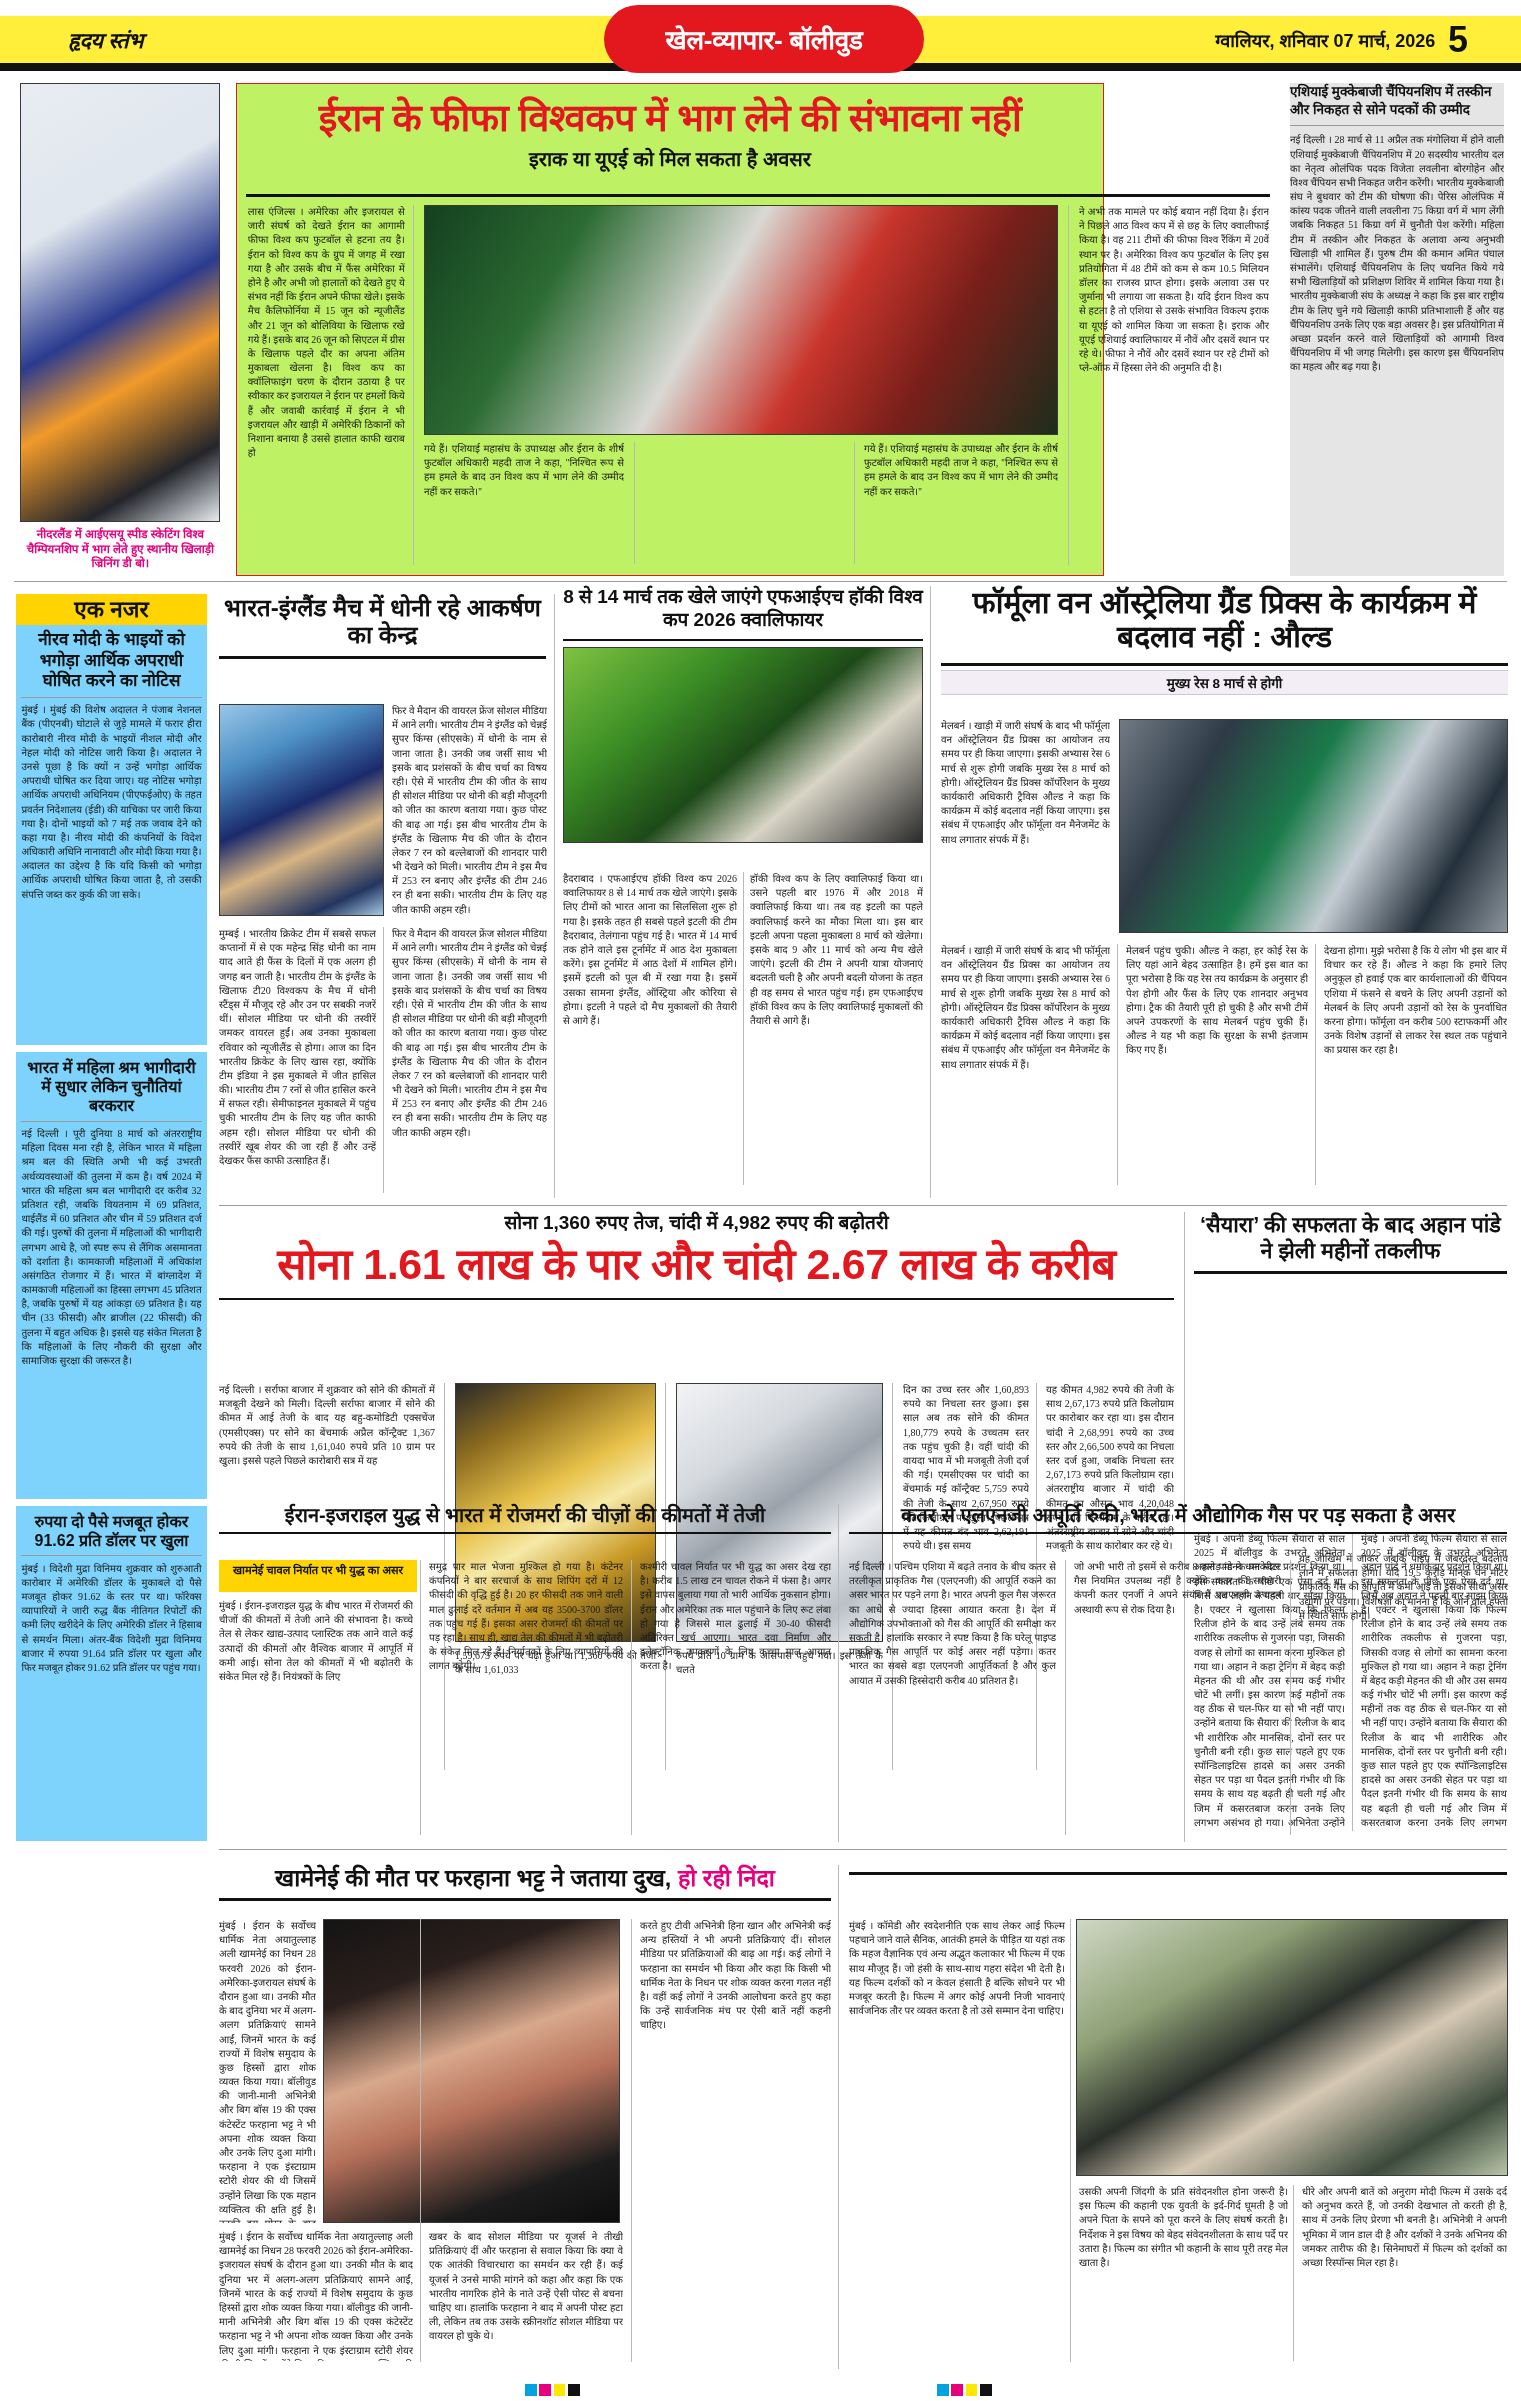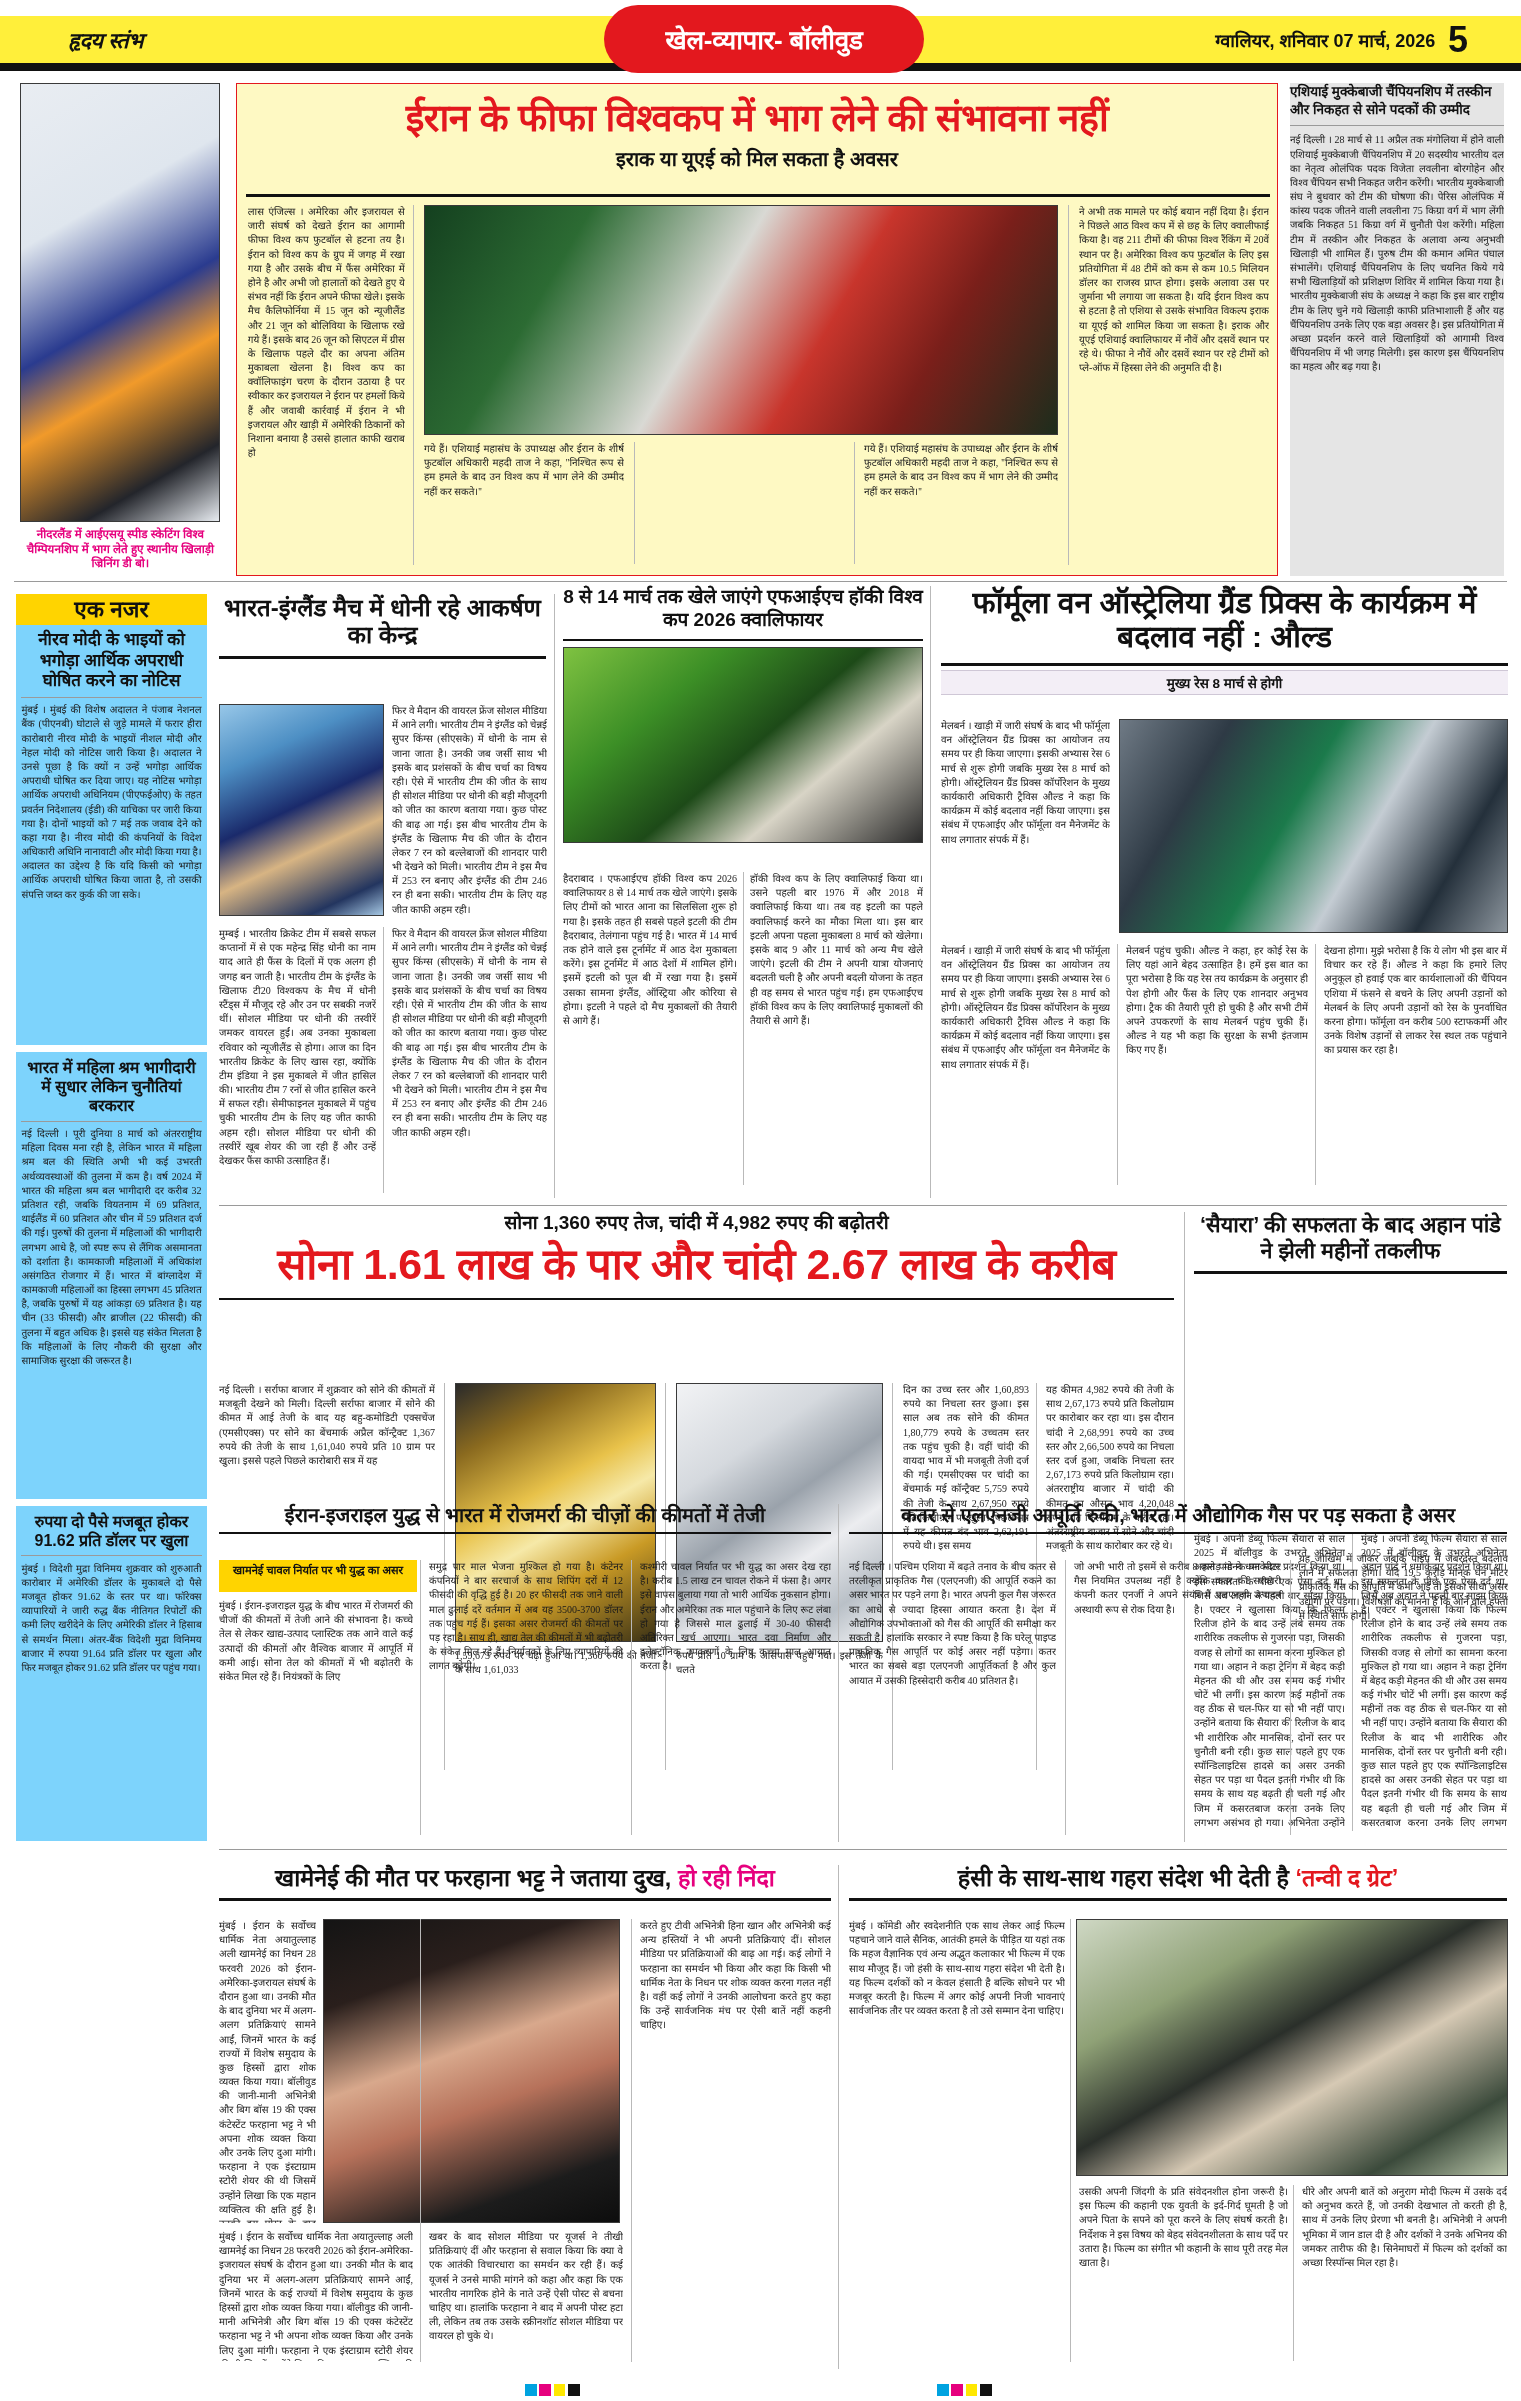--- a/index.html
+++ b/index.html
@@ -129,21 +129,21 @@
     <div class="mast-right">
       <span>ग्वालियर, शनिवार 07 मार्च, 2026</span>
       <span class="mast-pageno">5</span>
     </div>
   </div>
   <div class="masthead-rule"></div>
 
   <div class="photo ph-skate" style="position:absolute;left:20px;top:83px;width:200px;height:439px;"></div>
   <div class="cap-pink" style="position:absolute;left:14.4px;top:527px;width:212px;">नीदरलैंड में आईएसयू स्पीड स्केटिंग विश्व चैम्पियनशिप में भाग लेते हुए स्थानीय खिलाड़ी ज्रिनिंग डी बो।</div>
 
-  <div class="box-red" style="position:absolute;left:236px;top:83px;width:1042px;height:493px;background:#fef9c3;">
+  <div class="box-red" style="position:absolute;left:236px;top:83px;width:868px;height:493px;background:#bef264;">
 
     <div class="hl hl-red" style="margin:12.6px 10.8px 0;font-size:38px;letter-spacing:-0.5px;">ईरान के फीफा विश्वकप में भाग लेने की संभावना नहीं</div>
 
     <div class="hl" style="margin:9px 10.8px 0;font-size:20px;">इराक या यूएई को मिल सकता है अवसर</div>
 
     <div style="position:absolute;left:9px;top:110px;width:1024px;height:2.7px;background:#111;"></div>
 
     <div class="body-txt" style="position:absolute;left:10.8px;top:121px;width:157px;height:360px;overflow:hidden;">लास एंजिल्स । अमेरिका और इजरायल से जारी संघर्ष को देखते ईरान का आगामी फीफा विश्व कप फुटबॉल से हटना तय है। ईरान को विश्व कप के ग्रुप में जगह में रखा गया है और उसके बीच में फैंस अमेरिका में होने है और अभी जो हालातों को देखते हुए ये संभव नहीं कि ईरान अपने फीफा खेले। इसके मैच कैलिफोर्निया में 15 जून को न्यूजीलैंड और 21 जून को बोलिविया के खिलाफ रखे गये हैं। इसके बाद 26 जून को सिएटल में ग्रीस के खिलाफ पहले दौर का अपना अंतिम मुकाबला खेलना है। विश्व कप का क्वॉलिफाइंग चरण के दौरान उठाया है पर स्वीकार कर इजरायल ने ईरान पर हमलों किये हैं और जवाबी कार्रवाई में ईरान ने भी इजरायल और खाड़ी में अमेरिकी ठिकानों को निशाना बनाया है उससे हालात काफी खराब हो</div>
     <div class="col-rule-v" style="left:176px;top:121px;height:360px;"></div>
 
@@ -306,24 +306,20 @@
     <div class="body-txt" style="position:absolute;left:0;top:54px;width:97px;height:304px;overflow:hidden;">मुंबई । ईरान के सर्वोच्च धार्मिक नेता अयातुल्लाह अली खामनेई का निधन 28 फरवरी 2026 को ईरान-अमेरिका-इजरायल संघर्ष के दौरान हुआ था। उनकी मौत के बाद दुनिया भर में अलग-अलग प्रतिक्रियाएं सामने आईं, जिनमें भारत के कई राज्यों में विशेष समुदाय के कुछ हिस्सों द्वारा शोक व्यक्त किया गया। बॉलीवुड की जानी-मानी अभिनेत्री और बिग बॉस 19 की एक्स कंटेस्टेंट फरहाना भट्ट ने भी अपना शोक व्यक्त किया और उनके लिए दुआ मांगी। फरहाना ने एक इंस्टाग्राम स्टोरी शेयर की थी जिसमें उन्होंने लिखा कि एक महान व्यक्तित्व की क्षति हुई है। उनकी इस पोस्ट के बाद सोशल मीडिया पर उनकी जमकर आलोचना</div>
     <div class="col-rule-v" style="left:201px;top:54px;height:443px;"></div>
     <div class="body-txt" style="position:absolute;left:210px;top:365px;width:194px;height:131px;overflow:hidden;">खबर के बाद सोशल मीडिया पर यूजर्स ने तीखी प्रतिक्रियाएं दीं और फरहाना से सवाल किया कि क्या वे एक आतंकी विचारधारा का समर्थन कर रही हैं। कई यूजर्स ने उनसे माफी मांगने को कहा और कहा कि एक भारतीय नागरिक होने के नाते उन्हें ऐसी पोस्ट से बचना चाहिए था। हालांकि फरहाना ने बाद में अपनी पोस्ट हटा ली, लेकिन तब तक उसके स्क्रीनशॉट सोशल मीडिया पर वायरल हो चुके थे।</div>
     <div class="col-rule-v" style="left:412px;top:54px;height:443px;"></div>
     <div class="body-txt" style="position:absolute;left:421px;top:54px;width:191px;height:443px;overflow:hidden;">करते हुए टीवी अभिनेत्री हिना खान और अभिनेत्री कई अन्य हस्तियों ने भी अपनी प्रतिक्रियाएं दीं। सोशल मीडिया पर प्रतिक्रियाओं की बाढ़ आ गई। कई लोगों ने फरहाना का समर्थन भी किया और कहा कि किसी भी धार्मिक नेता के निधन पर शोक व्यक्त करना गलत नहीं है। वहीं कई लोगों ने उनकी आलोचना करते हुए कहा कि उन्हें सार्वजनिक मंच पर ऐसी बातें नहीं कहनी चाहिए।</div>
   </div>
 
   <div class="col-rule-v" style="left:838px;top:1865px;height:504px;"></div>
 
   <div style="position:absolute;left:849px;top:1865px;width:658px;height:504px;">
-    <div class="hl" style="font-size:23.4px;">
-      <span>हंसी के साथ-साथ गहरा संदेश भी देती है</span>
-      <span class="hl-red">‘तन्वी द ग्रेट’</span>
-    </div>
     <div class="hr-black" style="margin:7.2px 0 5.4px;"></div>
 
     <div class="photo ph-tanvi" style="position:absolute;left:227px;top:54px;width:432px;height:257px;"></div>
 
     <div class="body-txt" style="position:absolute;left:0;top:54px;width:216px;height:443px;overflow:hidden;">मुंबई । कॉमेडी और स्वदेशनीति एक साथ लेकर आई फिल्म पहचाने जाने वाले सैनिक, आतंकी हमले के पीड़ित या यहां तक कि महज वैज्ञानिक एवं अन्य अद्भुत कलाकार भी फिल्म में एक साथ मौजूद हैं। जो हंसी के साथ-साथ गहरा संदेश भी देती है। यह फिल्म दर्शकों को न केवल हंसाती है बल्कि सोचने पर भी मजबूर करती है। फिल्म में अगर कोई अपनी निजी भावनाएं सार्वजनिक तौर पर व्यक्त करता है तो उसे सम्मान देना चाहिए।</div>
     <div class="col-rule-v" style="left:221px;top:54px;height:443px;"></div>
     <div class="body-txt" style="position:absolute;left:230px;top:320px;width:209px;height:176px;overflow:hidden;">उसकी अपनी जिंदगी के प्रति संवेदनशील होना जरूरी है। इस फिल्म की कहानी एक युवती के इर्द-गिर्द घूमती है जो अपने पिता के सपने को पूरा करने के लिए संघर्ष करती है। निर्देशक ने इस विषय को बेहद संवेदनशीलता के साथ पर्दे पर उतारा है। फिल्म का संगीत भी कहानी के साथ पूरी तरह मेल खाता है।</div>
     <div class="col-rule-v" style="left:444px;top:320px;height:176px;"></div>
     <div class="body-txt" style="position:absolute;left:453px;top:320px;width:205px;height:176px;overflow:hidden;">धीरे और अपनी बातें को अनुराग मोदी फिल्म में उसके दर्द को अनुभव करते हैं, जो उनकी देखभाल तो करती ही है, साथ में उनके लिए प्रेरणा भी बनती है। अभिनेत्री ने अपनी भूमिका में जान डाल दी है और दर्शकों ने उनके अभिनय की जमकर तारीफ की है। सिनेमाघरों में फिल्म को दर्शकों का अच्छा रिस्पॉन्स मिल रहा है।</div>
   </div>

